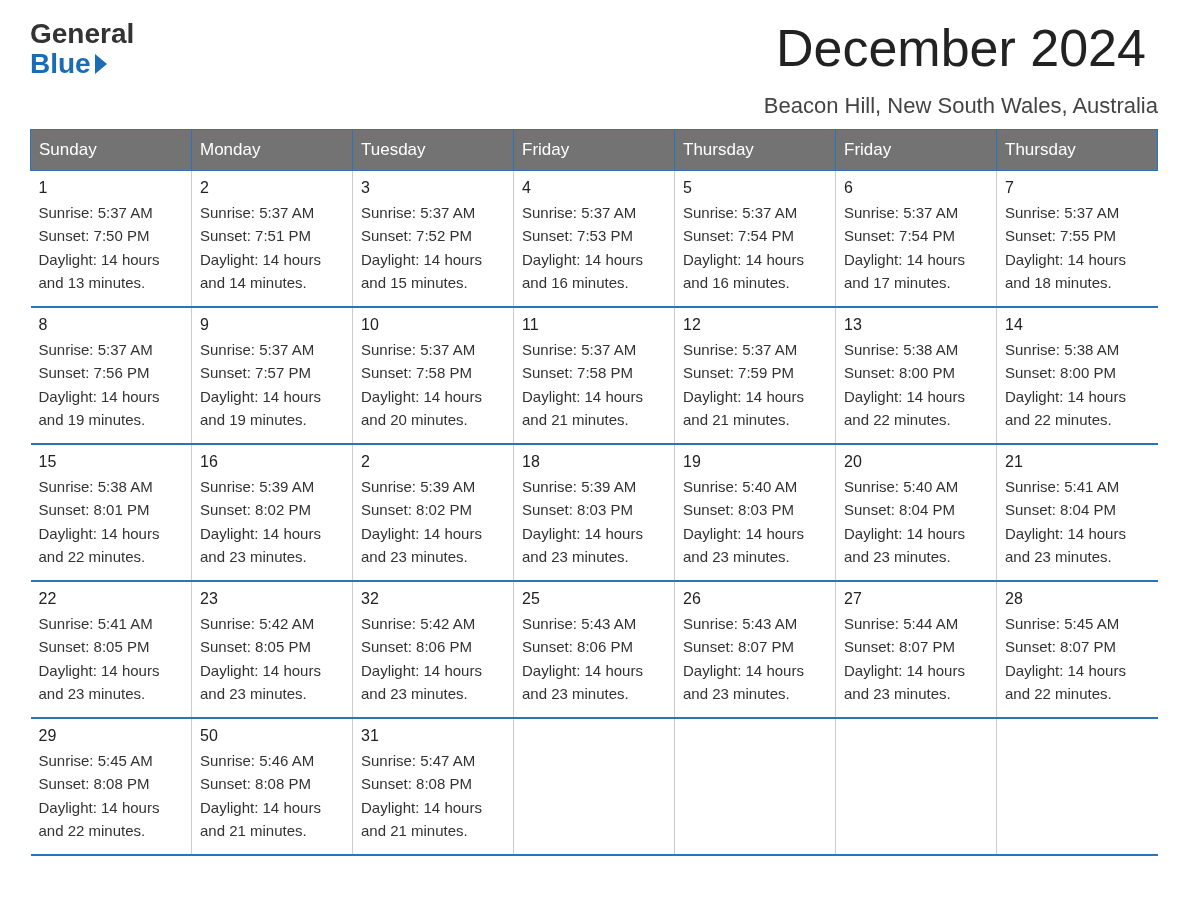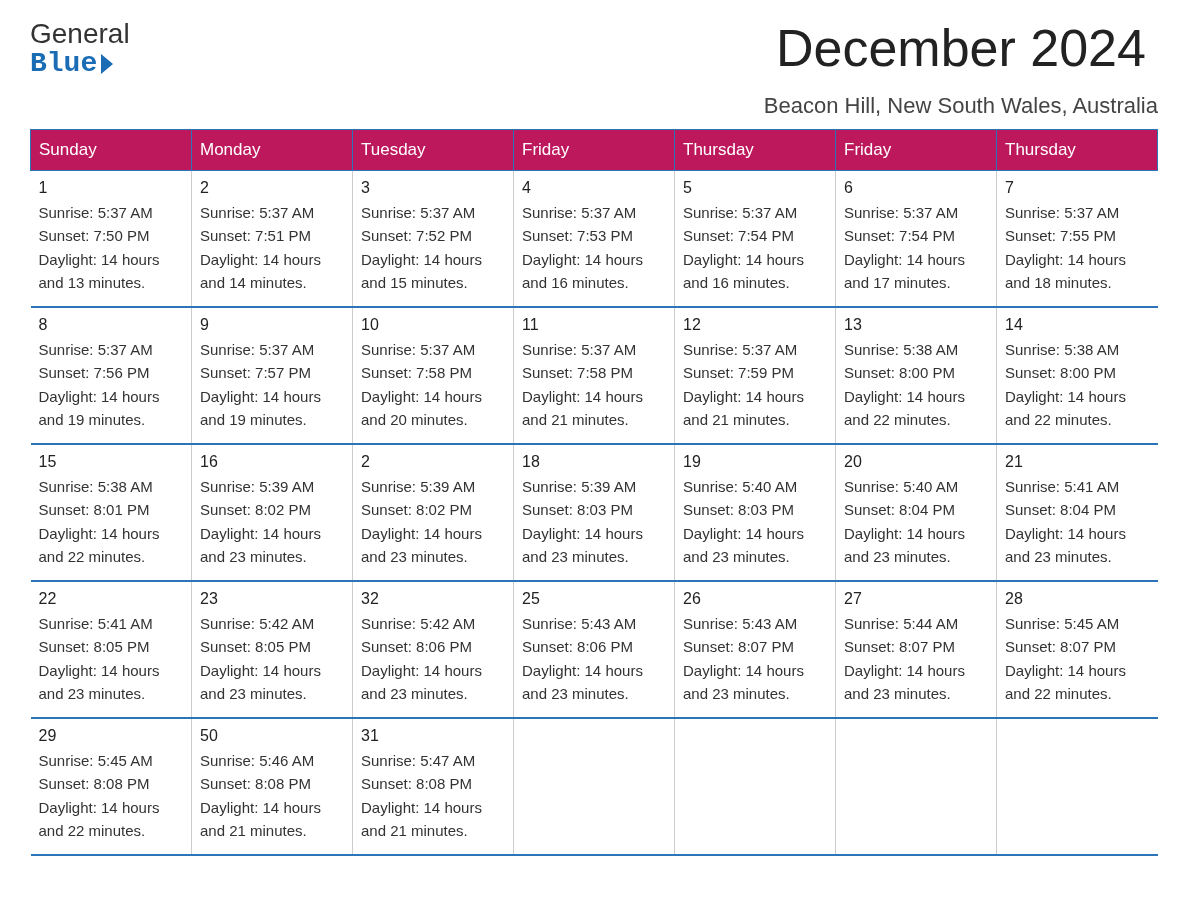--- a/index.html
+++ b/index.html
@@ -16,21 +16,21 @@
       align-items: flex-start;
       margin-bottom: 10px;
     }
     .logo {
       display: flex;
       flex-direction: column;
       align-items: flex-start;
     }
     .logo-general {
       font-size: 28px;
-      font-weight: normal;
+      font-weight: bold;
       color: #333;
       line-height: 1;
     }
     .logo-blue {
       font-size: 28px;
       font-weight: bold;
       color: #1a6db5;
       display: flex;
       align-items: center;
     }
@@ -55,21 +55,21 @@
       font-size: 22px;
       color: #444;
       margin-top: 16px;
     }
     table {
       width: 100%;
       border-collapse: collapse;
       margin-top: 10px;
     }
     thead tr {
-      background-color: #be185d;
+      background-color: #737373;
       color: white;
     }
     thead th {
       padding: 10px 8px;
       text-align: left;
       font-size: 17px;
       font-weight: 500;
       border: 1px solid #2a75b8;
     }
     tbody tr {
@@ -104,21 +104,21 @@
     .empty-cell {
       background: #fff;
     }
   </style>
 </head>
 <body>
 
 <div class="header-section">
   <div class="logo">
     <span class="logo-general">General</span>
-    <div style="display:flex;align-items:center;font-family:Liberation Mono, monospace;">
+    <div style="display:flex;align-items:center;">
       <span class="logo-blue">Blue</span>
       <div class="logo-triangle"></div>
     </div>
   </div>
   <div class="title-section">
     <div class="month-title">December 2024</div>
     <div class="location-title">Beacon Hill, New South Wales, Australia</div>
   </div>
 </div>
 

